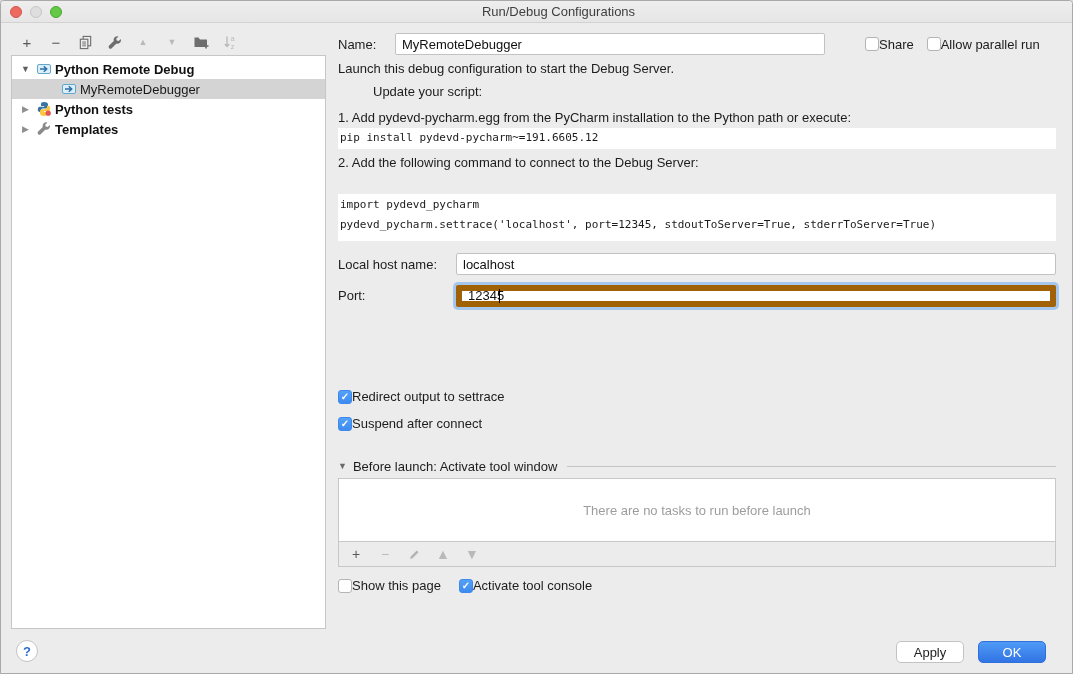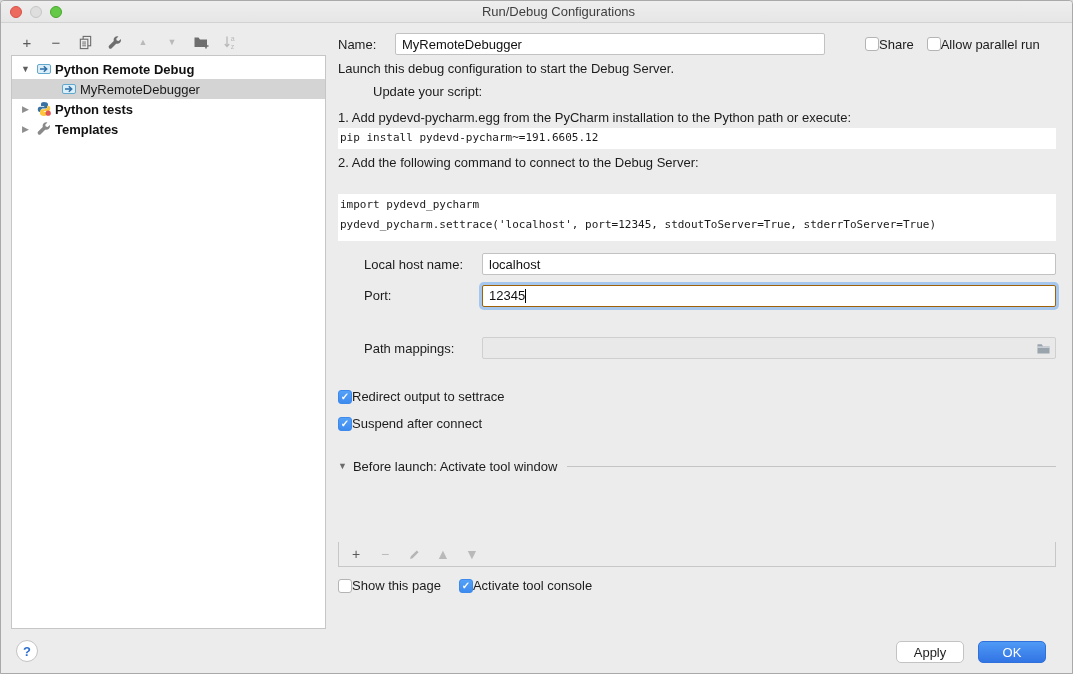--- a/index.html
+++ b/index.html
@@ -63,25 +63,25 @@
     background:#fff; border:1px solid #b4b4b4; display:flex;
     align-items:center; justify-content:center; }
   .cbx.checked { background:linear-gradient(#54a1f8,#3e8bef); border-color:#3d89ec;
     color:#fff; font-size:10px; font-weight:bold; }
   .cb-item { display:flex; align-items:center; font-size:13px; color:#1c1c1c; }
 
   .code-strip { left:12px; right:16px; background:#ffffff;
     font-family:"DejaVu Sans Mono", monospace; font-size:11px; color:#1b1b1b; }
   .code-strip .cl { line-height:20px; padding-left:2px; white-space:pre; }
 
-  .form-row { left:12px; right:16px; display:flex; align-items:center;margin-left:26px; }
+  .form-row { left:12px; right:16px; display:flex; align-items:center; }
   .form-row .lbl { width:118px; flex:0 0 auto; }
   .form-row .field { flex:1; }
   .port-wrap { position:relative; flex:1; }
-  .port-wrap .field { width:100%; border:1px solid #a16207;
+  .port-wrap .field { width:100%; border:6px solid #a16207;
     box-shadow:0 0 0 3px #a5c7ee; }
   .caret { position:absolute; left:43px; top:4px; width:1px; height:14px; background:#000; }
   .field.disabled { background:#e9e9e9; border-color:#cfcfcf; position:relative; }
   .folder-btn { position:absolute; right:3px; top:2px; width:18px; height:16px;
     display:flex; align-items:center; justify-content:center; }
 
   .bl-header { left:12px; right:16px; height:16px; display:flex; align-items:center; }
   .bl-header .twisty { font-size:9px; color:#6b6b6b; margin-right:6px; }
   .bl-header .rule { flex:1; border-top:1px solid #c4c4c4; margin-left:10px; margin-top:1px; }
   .tasks-box { left:12px; right:16px; height:64px; background:#fff;
@@ -230,32 +230,20 @@
     </div>
 
     <div class="abs form-row" style="top:261px; height:23px;justify-content:space-between;">
       <span class="lbl">Port:</span>
       <span class="port-wrap">
         <input class="field" type="text" value="12345" style="">
         <span class="caret"></span>
       </span>
     </div>
 
-    <div class="abs form-row" style="top:314px; height:22px;">
-      <span class="lbl">Path mappings:</span>
-      <span class="field disabled" style="flex:1;">
-        <span></span>
-        <span class="folder-btn">
-          <svg width="15" height="13" viewBox="0 0 16 14">
-            <path d="M1.5 2.5h4.5l1.5 2h7v8h-13z" fill="#9aa4ac"></path>
-            <path d="M1.5 5.5h13" stroke="#eef2f5" stroke-width="1"></path>
-          </svg>
-        </span>
-      </span>
-    </div>
 
     <div class="abs cb-item" style="top:366px; left:12px;">
       <span class="cbx checked">
         <span>✓</span>
       </span>
       <span>Redirect output to settrace</span>
     </div>
 
     <div class="abs cb-item" style="top:393px; left:12px;">
       <span class="cbx checked">
@@ -263,20 +251,23 @@
       </span>
       <span>Suspend after connect</span>
     </div>
 
     <div class="abs bl-header" style="top:435px;">
       <span class="twisty">▼</span>
       <span class="lbl">Before launch: Activate tool window</span>
       <span class="rule"></span>
     </div>
 
+    <div class="abs tasks-box" style="top:455px;">
+      <span class="tasks-empty">There are no tasks to run before launch</span>
+    </div>
 
     <div class="abs tasks-toolbar" style="top:519px;">
       <div class="tbi">+</div>
       <div class="tbi dis">−</div>
       <div class="tbi dis">
         <svg width="13" height="13" viewBox="0 0 16 16">
           <path d="M2.5 13.5l1-3.2 7.3-7.3 2.2 2.2-7.3 7.3-3.2 1z" fill="#b5b5b5"></path>
         </svg>
       </div>
       <div class="tbi dis tri">▲</div>

